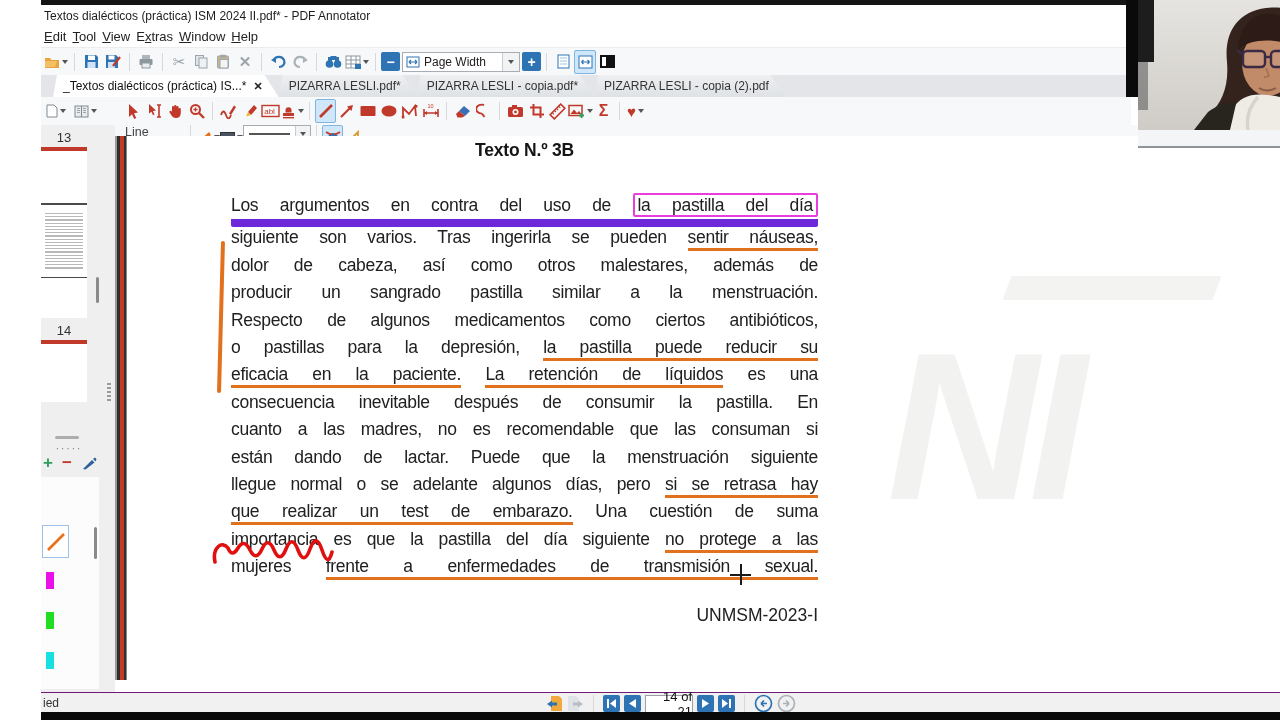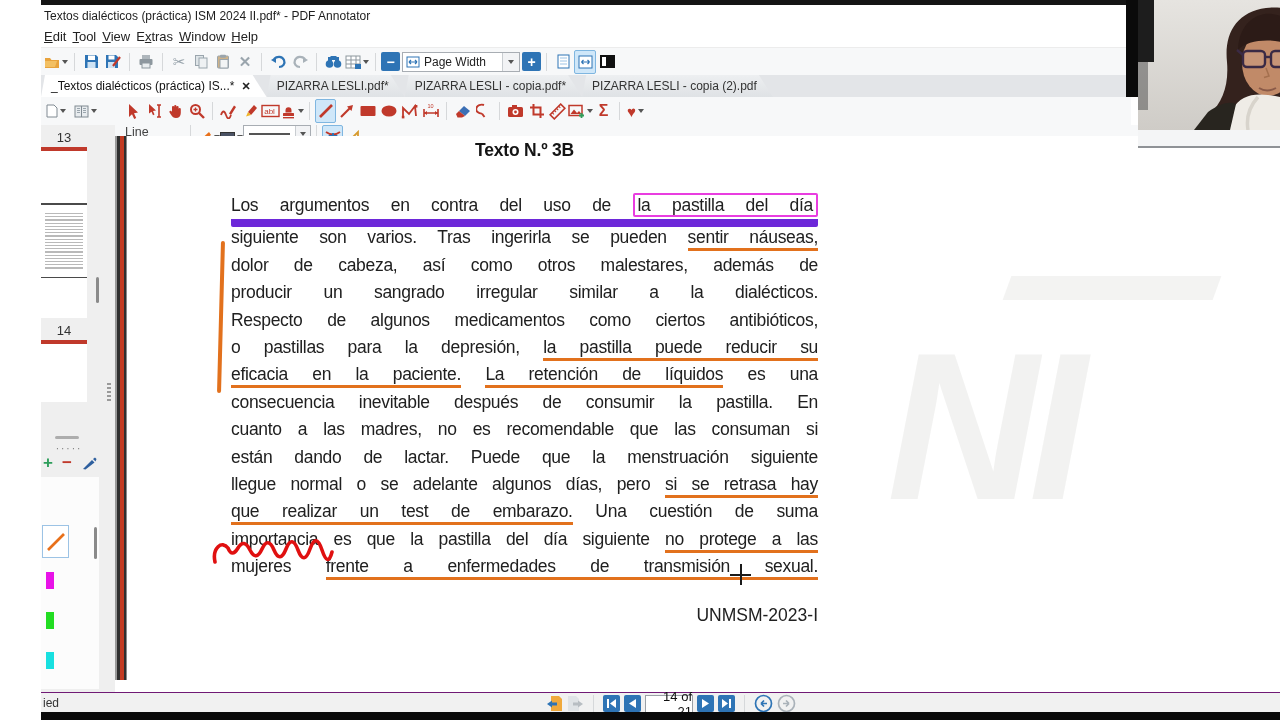--- a/index.html
+++ b/index.html
@@ -27,21 +27,21 @@
   .zoom-combo { width:118px; height:20px; background:#fff; border:1px solid #a8adb3; display:flex;
                 align-items:center; padding-left:3px; font-size:12px; color:#222; margin:0 2px; }
   .zoom-combo .vbox { margin-left:auto; width:17px; height:18px; border-left:1px solid #c9cdd1;
                       display:flex; align-items:center; justify-content:center; background:#f2f3f5; }
   .bluebtn { width:19px; height:19px; background:#2e74b5; border-radius:2px; color:#fff;
              display:flex; align-items:center; justify-content:center; font-size:14px; font-weight:bold; }
   .hl { background:#cfe7f9; border:1px solid #7fb6e0; border-radius:2px; }
 
   
   .tabbar { position:absolute; left:0; top:75px; width:1090px; height:22px; background:#e3e5e8;
-            display:flex; align-items:flex-end; padding-left:0; }
+            display:flex; align-items:flex-end; padding-left:12px; }
   .tab { height:22px; display:flex; align-items:center; gap:7px; font-size:12px; color:#333;
          padding:0 16px 0 10px; clip-path:polygon(0 100%, 4px 0, calc(100% - 14px) 0, 100% 100%);
          background:linear-gradient(#edeff1,#dfe2e5); }
   .tab.active { background:#fff; color:#111; }
   .tab-close { font-size:11px; font-weight:bold; color:#222; }
 
   
   .annotbar { position:absolute; left:0; top:97px; width:1090px; height:28px; background:#f7f8f9;
               display:flex; align-items:center; }
   .left-pane-btns { width:74px; display:flex; align-items:center; gap:8px; padding-left:4px; flex:none; }
@@ -519,21 +519,21 @@
   <div class="docarea">
     <div class="page-edge"></div>
     <div class="page">
       <div class="wm1">NI</div>
       <div class="wm2"></div>
       <div class="doc-title">Texto N.º 3B</div>
       <div class="textblock">
           <div class="dline u-blue"><span>Los argumentos en contra del uso de </span><span class="box-magenta">la pastilla del día</span></div>
           <div class="dline"><span>siguiente son varios. Tras ingerirla se pueden </span><span class="u-orange">sentir náuseas,</span></div>
           <div class="dline"><span>dolor de cabeza, así como otros malestares, además de</span></div>
-          <div class="dline"><span>producir un sangrado irregular similar a la dialécticos.</span></div>
+          <div class="dline"><span>producir un sangrado pastilla similar a la menstruación.</span></div>
           <div class="dline"><span>Respecto de algunos medicamentos como ciertos antibióticos,</span></div>
           <div class="dline"><span>o pastillas para la depresión, </span><span class="u-orange">la pastilla puede reducir su</span></div>
           <div class="dline"><span class="u-orange">eficacia en la paciente.</span><span> </span><span class="u-orange">La retención de líquidos</span><span> es una</span></div>
           <div class="dline"><span>consecuencia inevitable después de consumir la pastilla. En</span></div>
           <div class="dline"><span>cuanto a las madres, no es recomendable que las consuman si</span></div>
           <div class="dline"><span>están dando de lactar. Puede que la menstruación siguiente</span></div>
           <div class="dline"><span>llegue normal o se adelante algunos días, pero </span><span class="u-orange">si se retrasa hay</span></div>
           <div class="dline"><span class="u-orange">que realizar un test de embarazo.</span><span> Una cuestión de suma</span></div>
           <div class="dline"><span>importancia es que la pastilla del día siguiente </span><span class="u-orange">no protege a las</span></div>
           <div class="dline"><span>mujeres </span><span class="u-orange">frente a enfermedades de transmisión sexual.</span></div>

